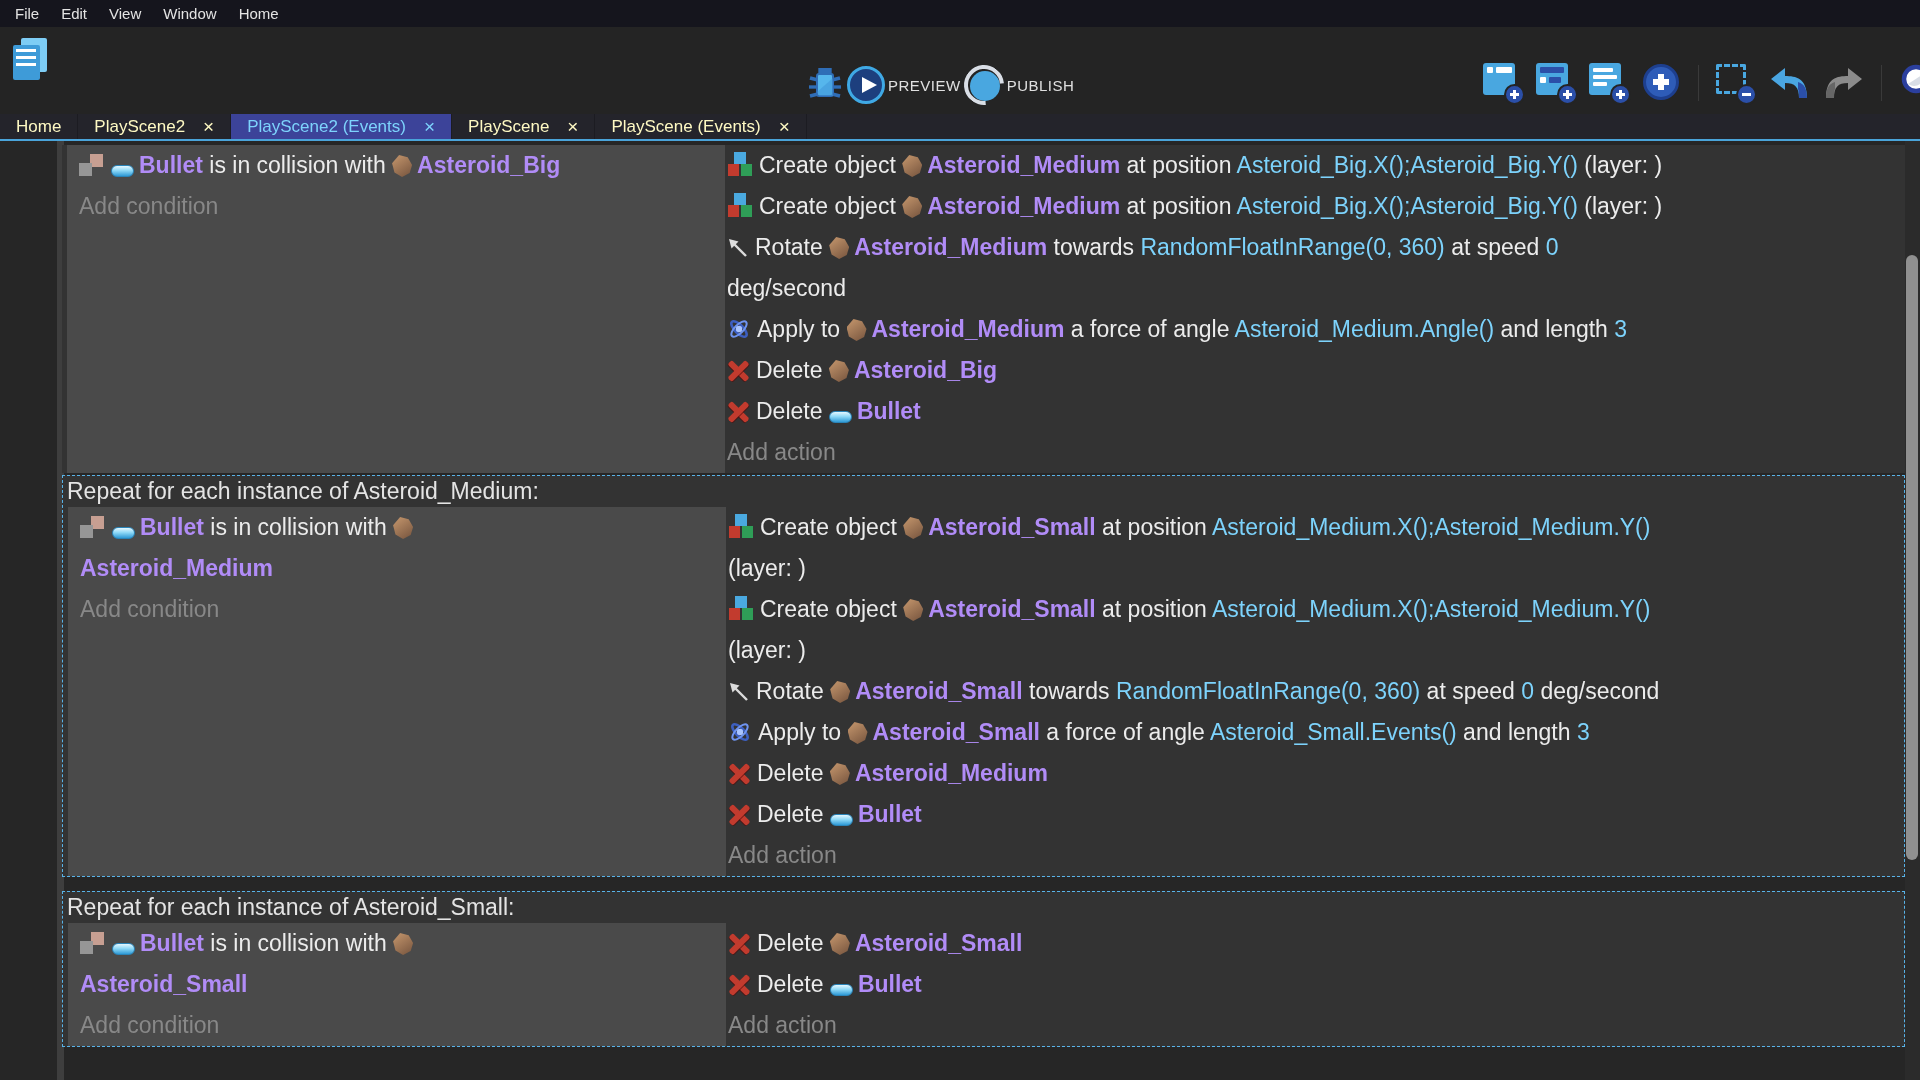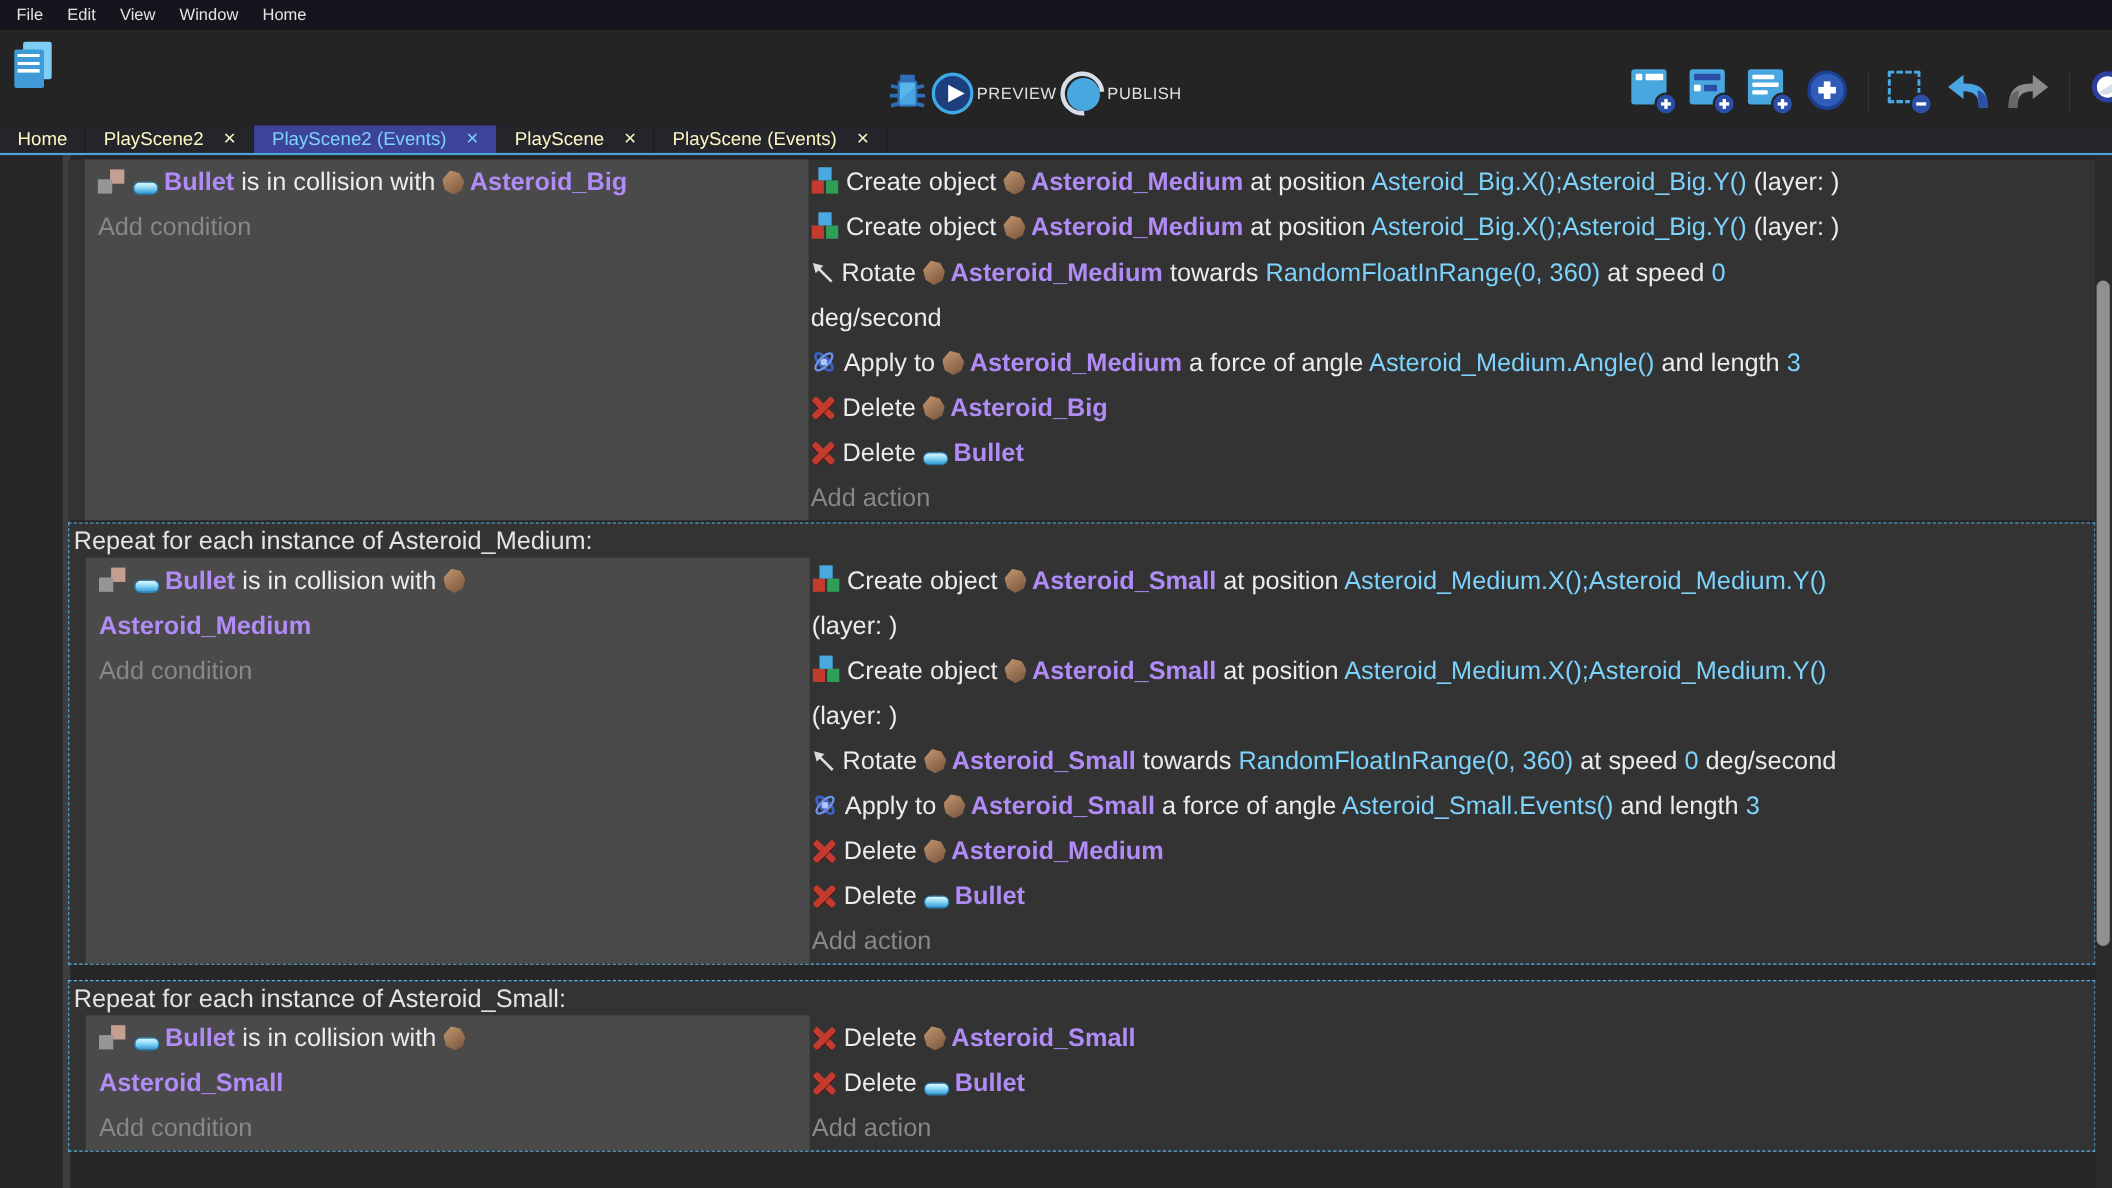--- a/index.html
+++ b/index.html
@@ -51,21 +51,21 @@
   #tab-underline{position:absolute;top:139px;left:0;right:0;height:2px;background:#4aa4da;z-index:5}
   
   #events{position:absolute;top:141px;left:0;width:1905px;bottom:0;background:#262626;overflow:hidden}
   #gutter{position:absolute;left:57px;top:0;bottom:0;width:7px;background:#3e3e3e}
   #stack{position:absolute;left:62px;top:4px;width:1843px}
   .event{background:#333333}
   .event.selected{border:1px dashed #58b3e8}
   .ev-head{font-size:23px;line-height:31px;color:#e4e4e4;padding-left:4px;white-space:nowrap}
   .ev-body{display:flex;align-items:stretch}
   .ev-cond{width:658px;flex:0 0 658px;background:#4a4a4a;padding:0 10px 0 12px;
-    box-sizing:border-box;margin-left:15px}
+    box-sizing:border-box;margin-left:5px}
   .ev-act{flex:1;min-width:0;padding-left:2px;padding-right:30px}
   .ev-row{font-size:23px;line-height:41px;color:#ececec}
   .add-row{color:#888888}
   .seg-t{white-space:pre-wrap}
   .seg-o{color:#b18cf7;font-weight:bold}
   .seg-e{color:#7dd3fc}
   .ic,.oi{display:inline-block;vertical-align:-4px}
   .ic{margin-right:6px}
   .oi{margin-right:5px}
   .ic-collision{width:26px;height:24px;background-image:

